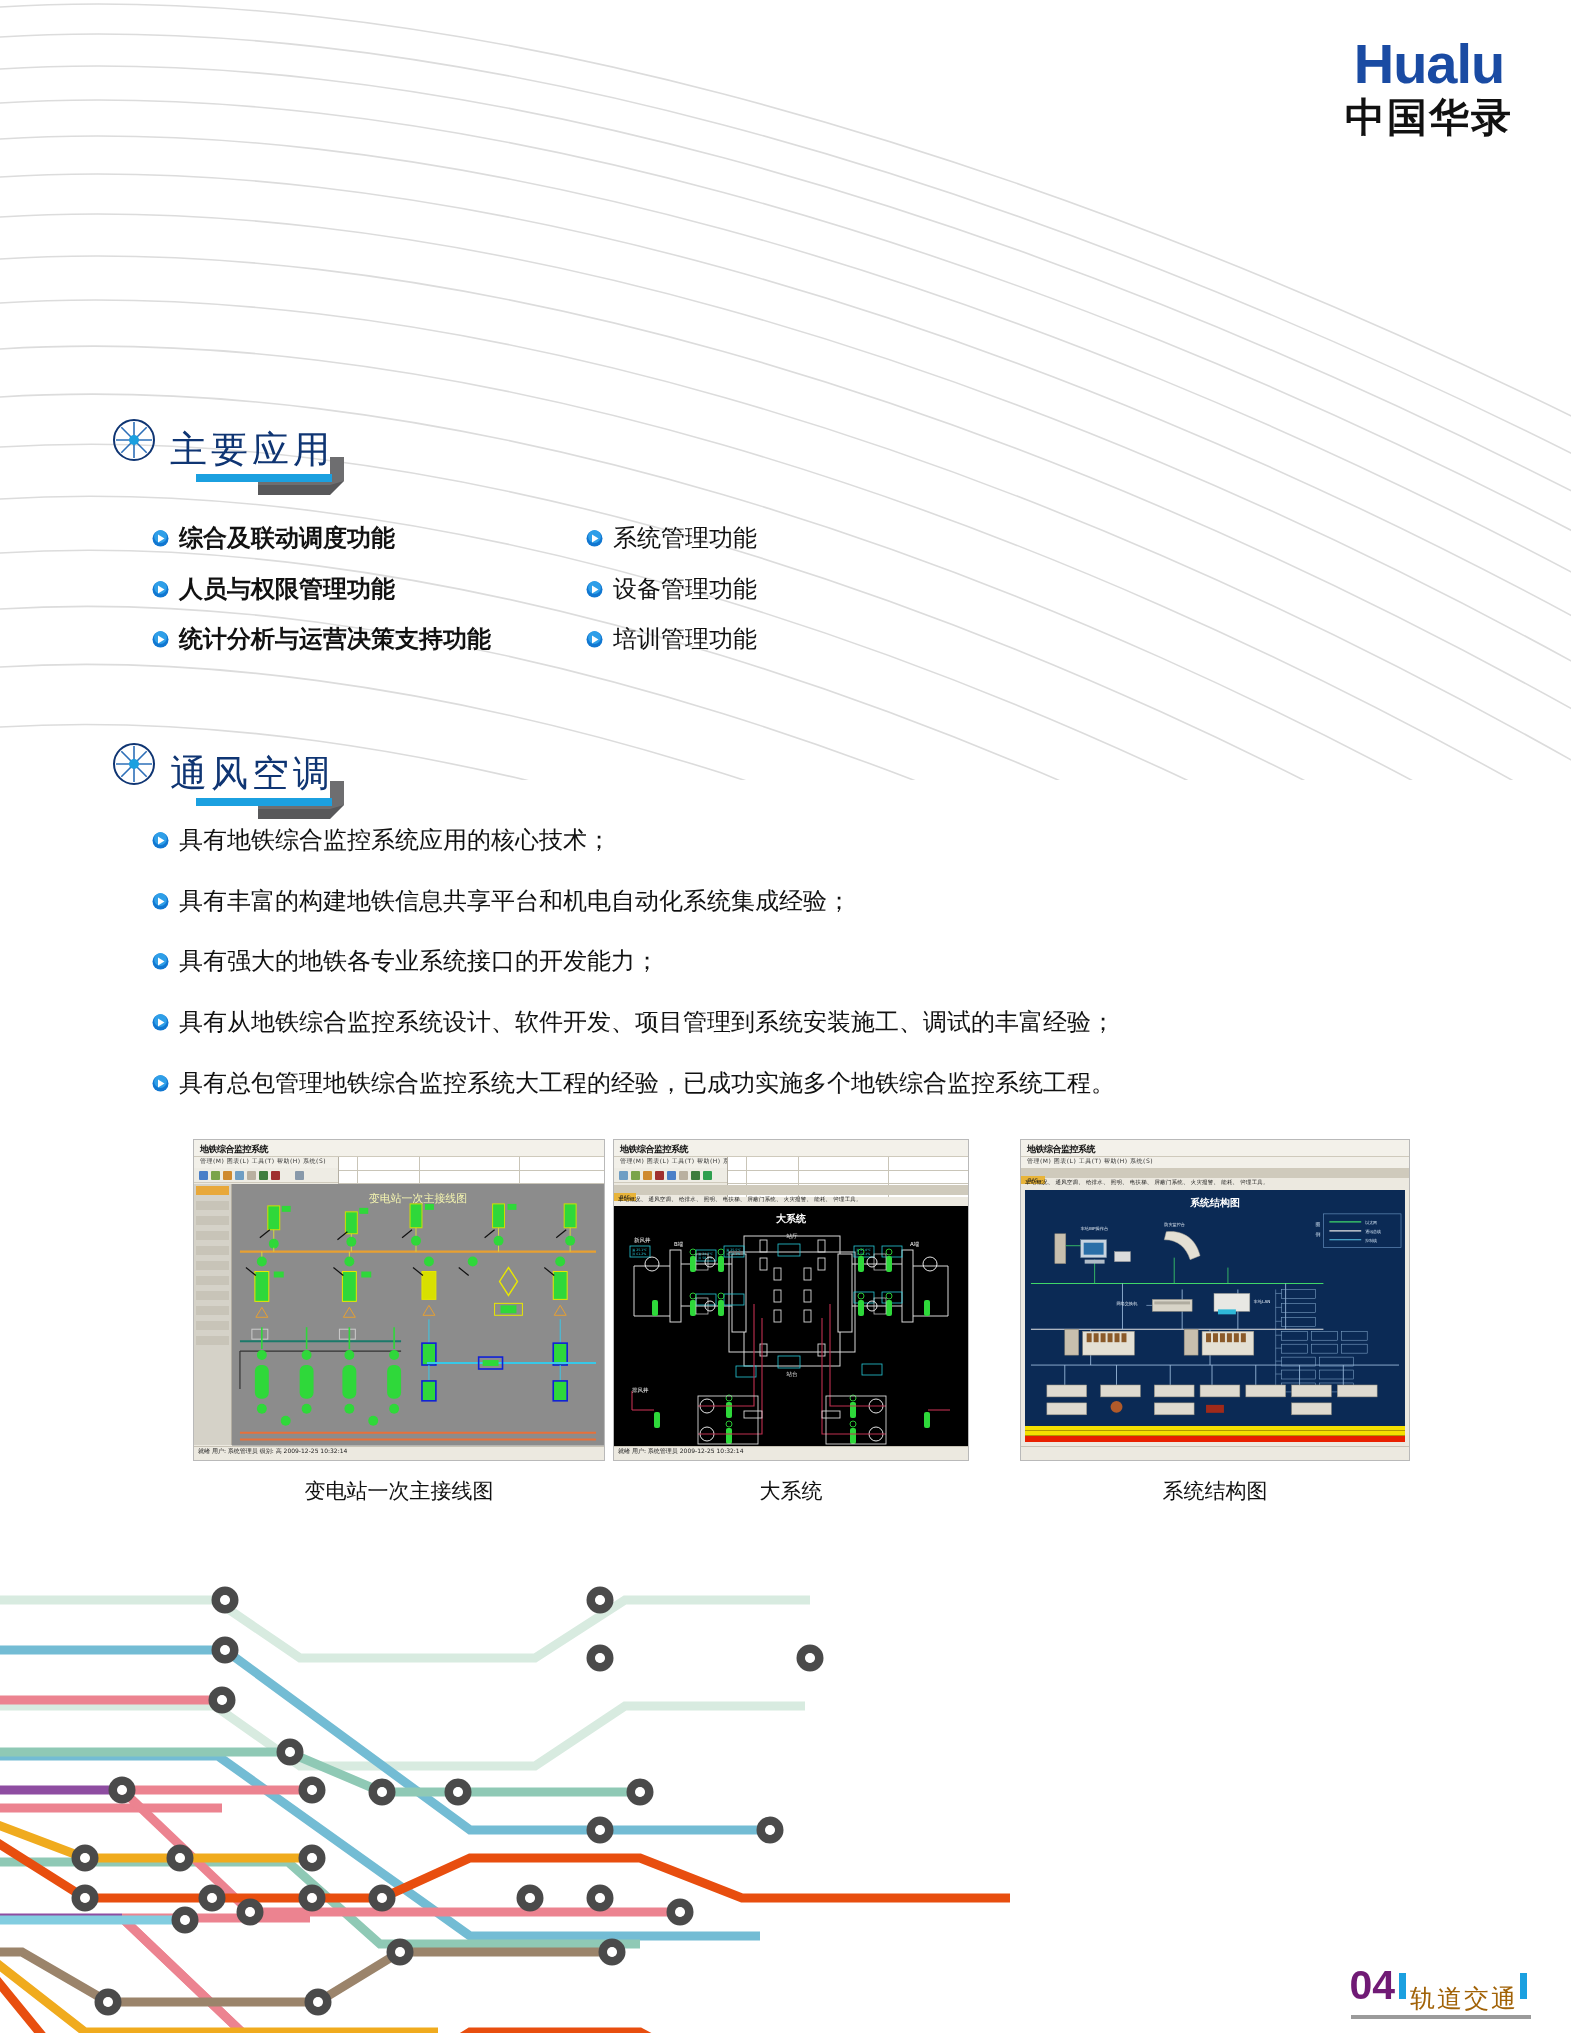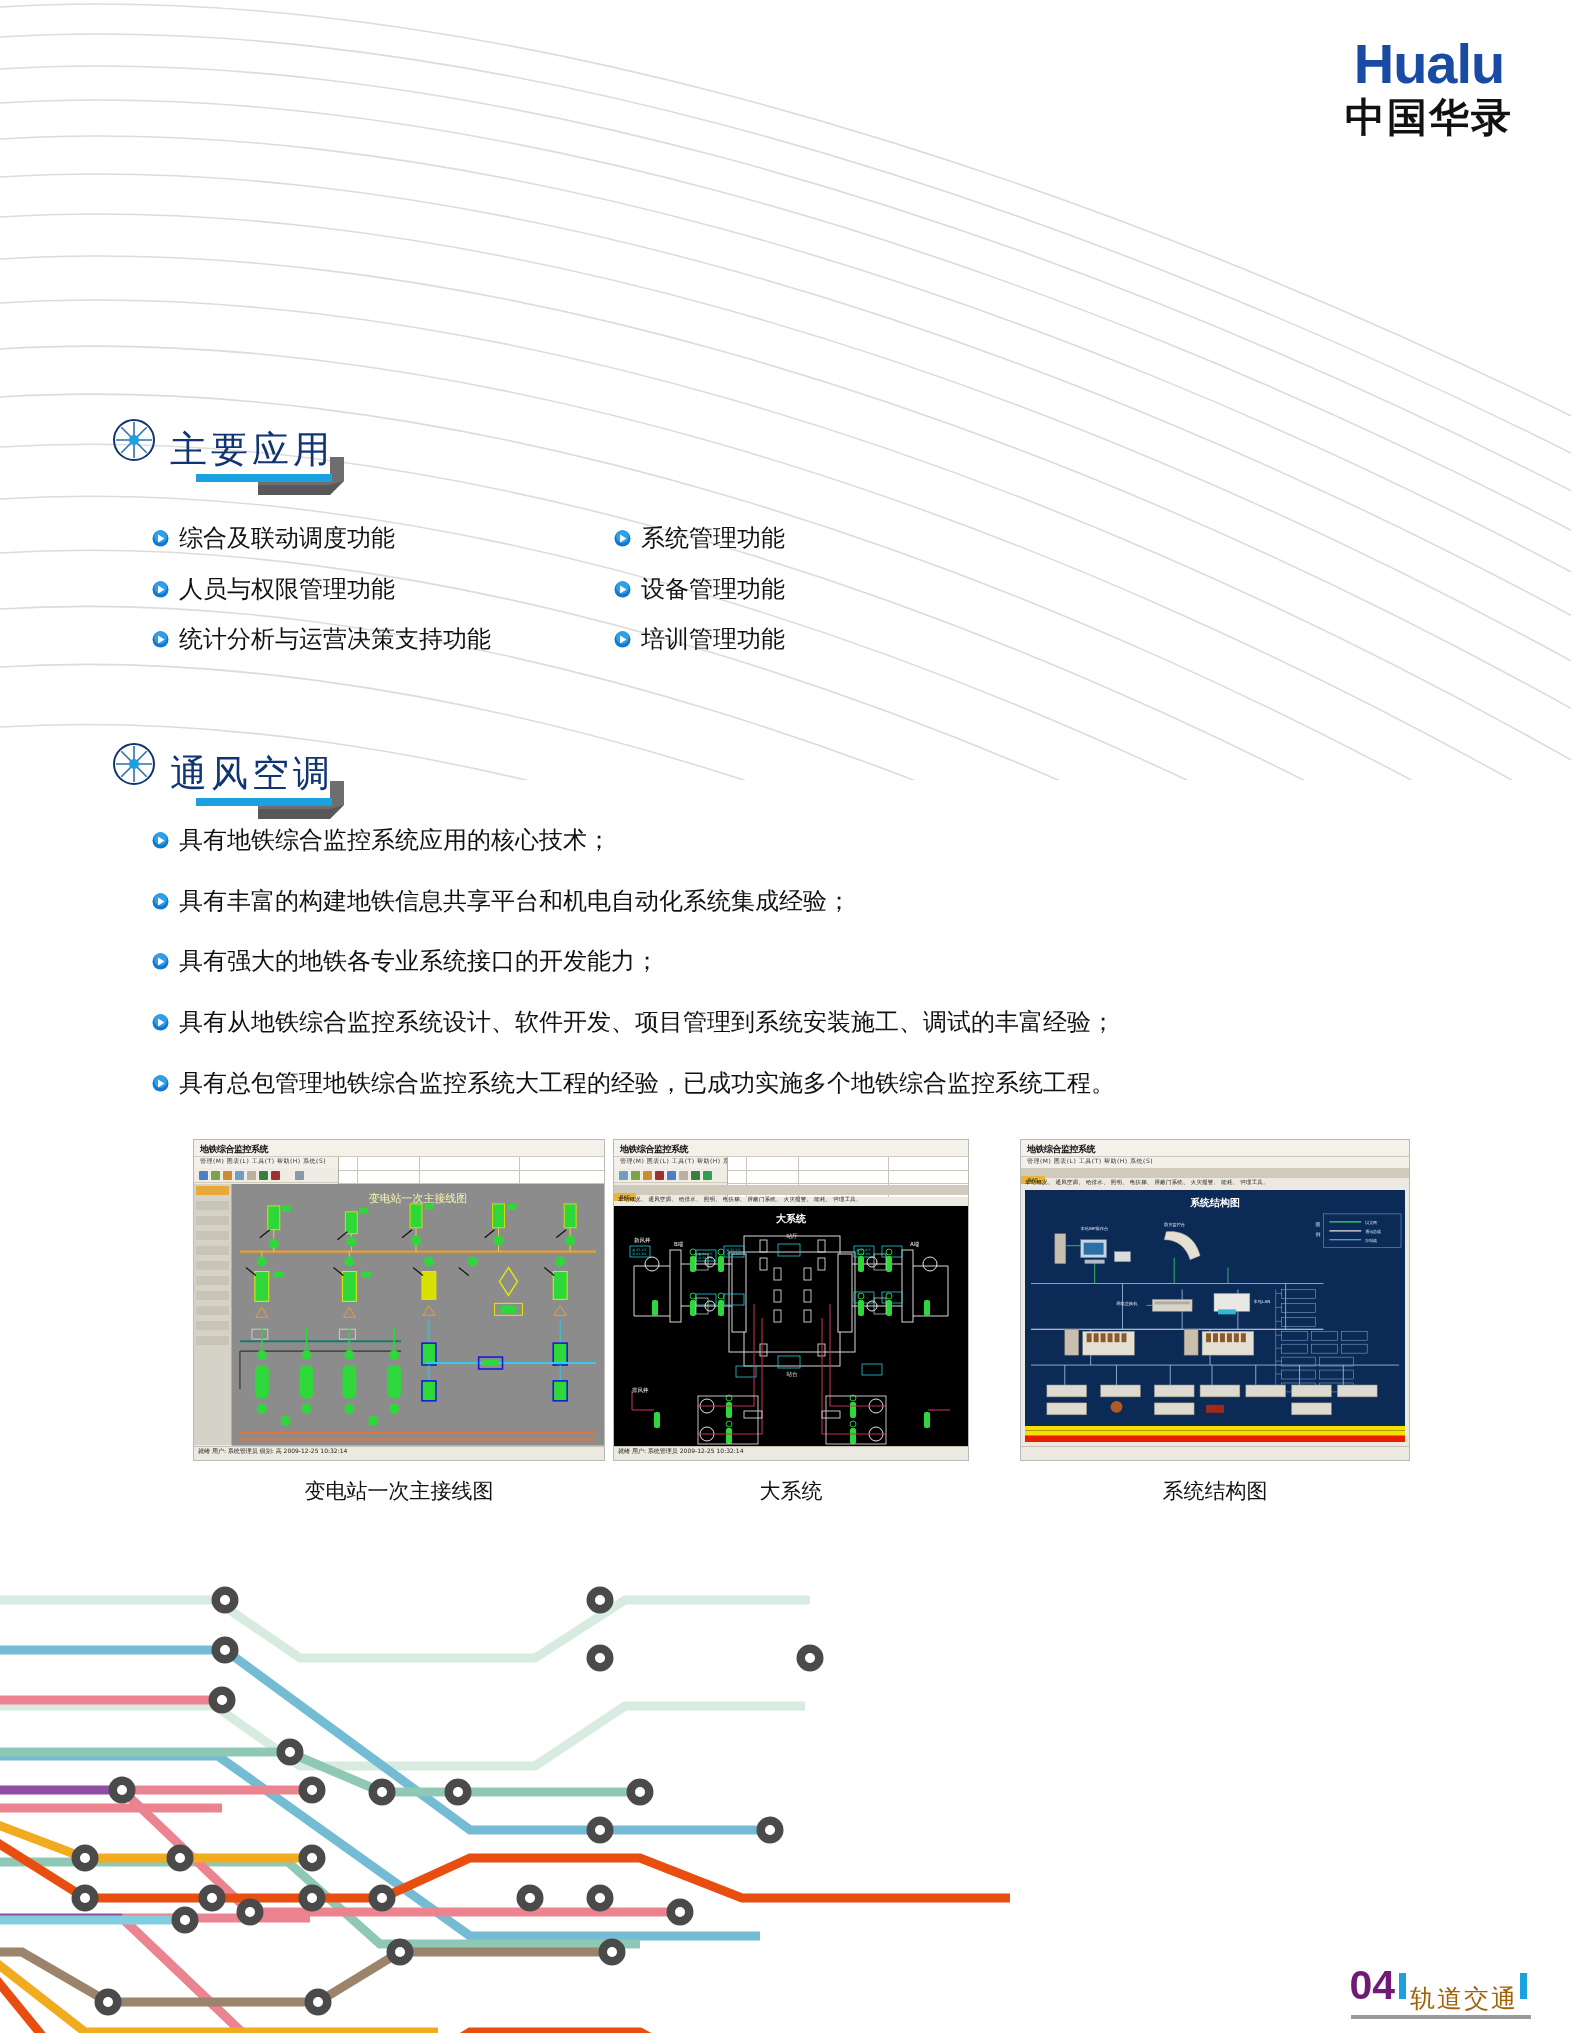--- a/index.html
+++ b/index.html
@@ -152,21 +152,21 @@
     <div class="sh-textwrap">
       <svg class="sh-corner" viewBox="0 0 86 38">
         <path d="M60,0 L72,0 L72,28 L0,28 L0,38 L72,38 L86,24 L86,0 Z" fill="#58585a"></path>
         <path d="M0,28 L72,28 L86,24 L86,0 L72,0 L72,24 L0,24 Z" fill="#6e6e70"></path>
       </svg>
       <div class="sh-title">主要应用</div>
       <div class="sh-underline"></div>
     </div>
   </div>
 
-  <div class="blist" style="left:152px; top:523px;">
+  <div class="blist" style="left:152px; top:523px;font-weight:bold;">
     <div class="bitem">
       <svg class="bullet" viewBox="0 0 17 17">
         <circle cx="8.5" cy="8.5" r="8" fill="#1177d1"></circle>
         <circle cx="8.5" cy="6.5" r="6.4" fill="#2f9fe8"></circle>
         <polygon points="6,4.5 12.5,8.5 6,12.5" fill="#ffffff"></polygon>
       </svg>
       <span class="btext">综合及联动调度功能</span>
     </div>
     <div class="bitem">
       <svg class="bullet" viewBox="0 0 17 17">
@@ -179,21 +179,21 @@
     <div class="bitem">
       <svg class="bullet" viewBox="0 0 17 17">
         <circle cx="8.5" cy="8.5" r="8" fill="#1177d1"></circle>
         <circle cx="8.5" cy="6.5" r="6.4" fill="#2f9fe8"></circle>
         <polygon points="6,4.5 12.5,8.5 6,12.5" fill="#ffffff"></polygon>
       </svg>
       <span class="btext">统计分析与运营决策支持功能</span>
     </div>
   </div>
 
-  <div class="blist" style="left:614px; top:523px;">
+  <div class="blist" style="left:586px; top:523px;">
     <div class="bitem">
       <svg class="bullet" viewBox="0 0 17 17">
         <circle cx="8.5" cy="8.5" r="8" fill="#1177d1"></circle>
         <circle cx="8.5" cy="6.5" r="6.4" fill="#2f9fe8"></circle>
         <polygon points="6,4.5 12.5,8.5 6,12.5" fill="#ffffff"></polygon>
       </svg>
       <span class="btext">系统管理功能</span>
     </div>
     <div class="bitem">
       <svg class="bullet" viewBox="0 0 17 17">

